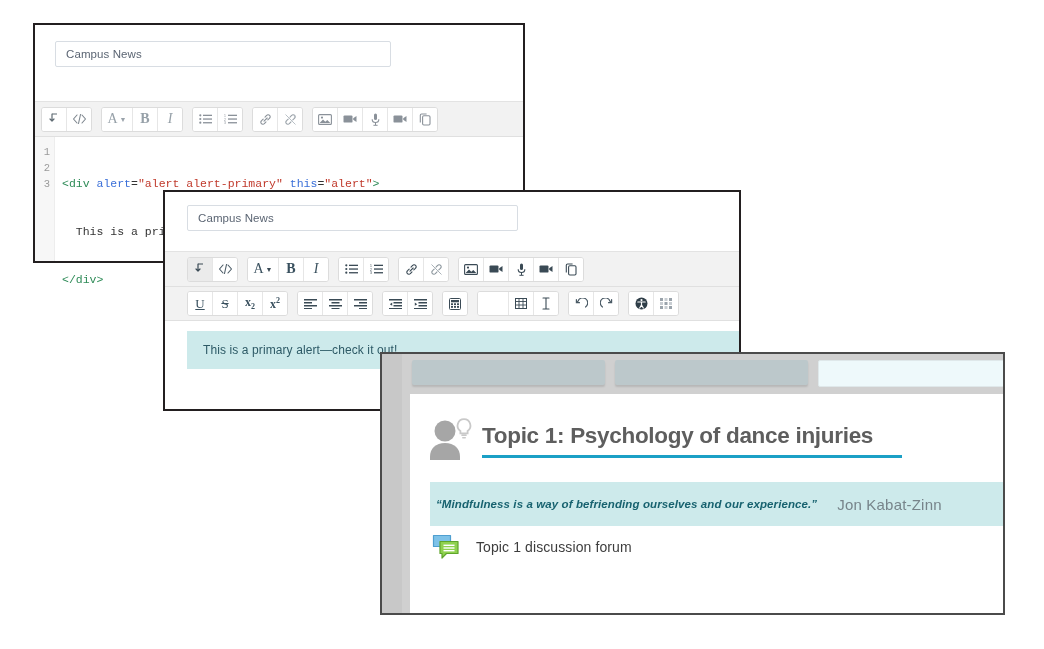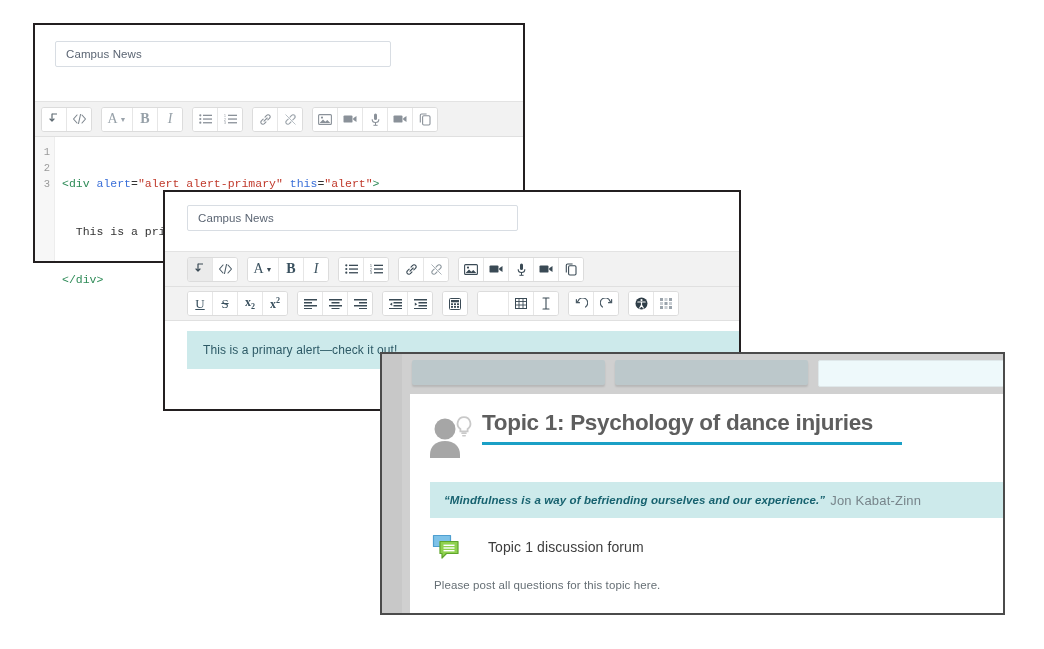--- a/index.html
+++ b/index.html
@@ -193,21 +193,21 @@
   }
   .w3-page {
     position: absolute;
     left: 28px; top: 40px; right: 0; bottom: 0;
     background: #ffffff;
   }
   .topic-head {
     position: absolute;
     left: 18px; top: 14px; right: 10px; height: 62px;
     display: flex;
-    align-items: flex-start;
+    align-items: center;
   }
   .avatar-bulb {
     width: 46px; height: 52px;
     position: relative;
     flex: 0 0 auto;
     margin-top: 6px;
   }
   .topic-title-wrap { margin-left: 8px; padding-top: 2px; }
   .topic-title {
     font-size: 22.5px;
@@ -217,50 +217,50 @@
     white-space: nowrap;
   }
   .title-rule {
     margin-top: 6px;
     height: 3px;
     width: 420px;
     background: #1ba0c6;
   }
   .quote-band {
     position: absolute;
-    left: 20px; top: 88px; right: 0; height: 36px;
+    left: 20px; top: 88px; right: 0; height: 44px;
     background: #cdeaeb;
     display: flex;
     align-items: center;
-    padding-left: 14px;
+    padding-left: 6px;
     box-sizing: border-box;
     white-space: nowrap;
   }
   .quote-text {
     font-style: italic;
     font-weight: bold;
     font-size: 11.5px;
     color: #17626f;
     letter-spacing: .1px;
   }
   .quote-author {
-    font-size: 13px;
+    font-size: 15px;
     color: #77848a;
-    margin-left: 5px;
+    margin-left: 20px;
     letter-spacing: .2px;
   }
   .forum-row {
     position: absolute;
     left: 22px; top: 140px;
     display: flex;
     align-items: center;
   }
   .forum-icon { width: 28px; height: 26px; position: relative; flex: 0 0 auto; }
   .forum-label {
-    margin-left: 28px;
+    margin-left: 16px;
     font-size: 14px;
     color: #3d3d3d;
     letter-spacing: .1px;
   }
   .forum-desc {
     position: absolute;
     left: 24px; top: 185px;
     font-size: 11.5px;
     color: #666f75;
     letter-spacing: .1px;
@@ -674,15 +674,14 @@
           <path d="M1.5 1.5h17v11h-5.5l-4.5 4v-4H1.5z" fill="#7ec2e8" stroke="#4f9fd0" stroke-width="1.2" stroke-linejoin="round"></path>
           <path d="M8 7.5h18v12H14.5l-4.5 4.5v-4.5H8z" fill="#8fd14f" stroke="#5fa52a" stroke-width="1.2" stroke-linejoin="round"></path>
           <rect x="11.5" y="10.6" width="11" height="1.4" fill="#ffffff"></rect>
           <rect x="11.5" y="13.3" width="11" height="1.4" fill="#ffffff"></rect>
           <rect x="11.5" y="16" width="11" height="1.4" fill="#ffffff"></rect>
         </svg>
       </div>
       <div class="forum-label">Topic 1 discussion forum</div>
     </div>
 
-    <div class="forum-desc">Please post all questions for this topic here.</div>
   </div>
 </div>
 
 </body></html>

